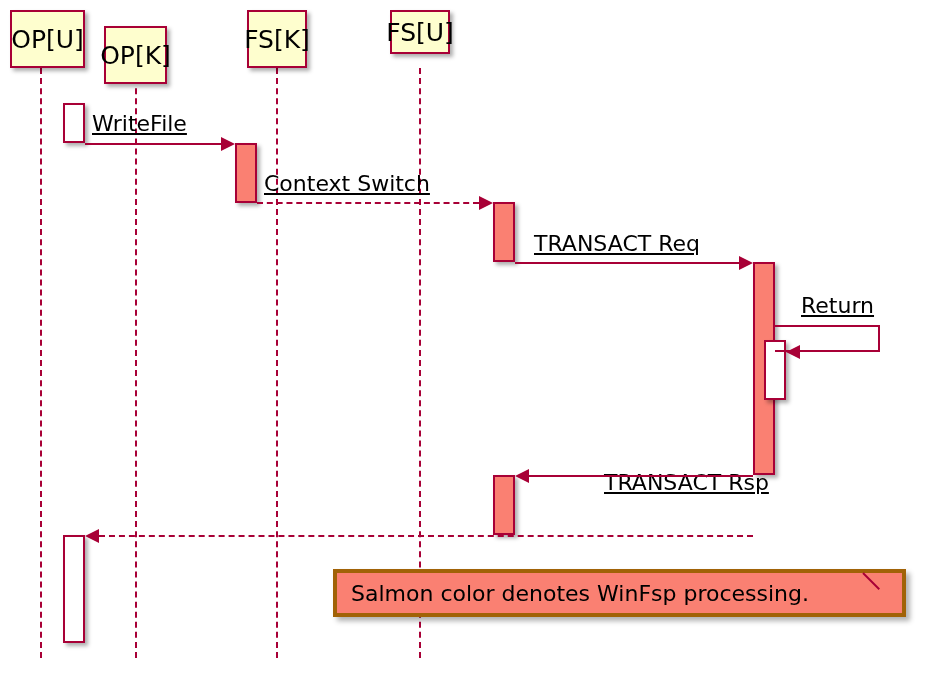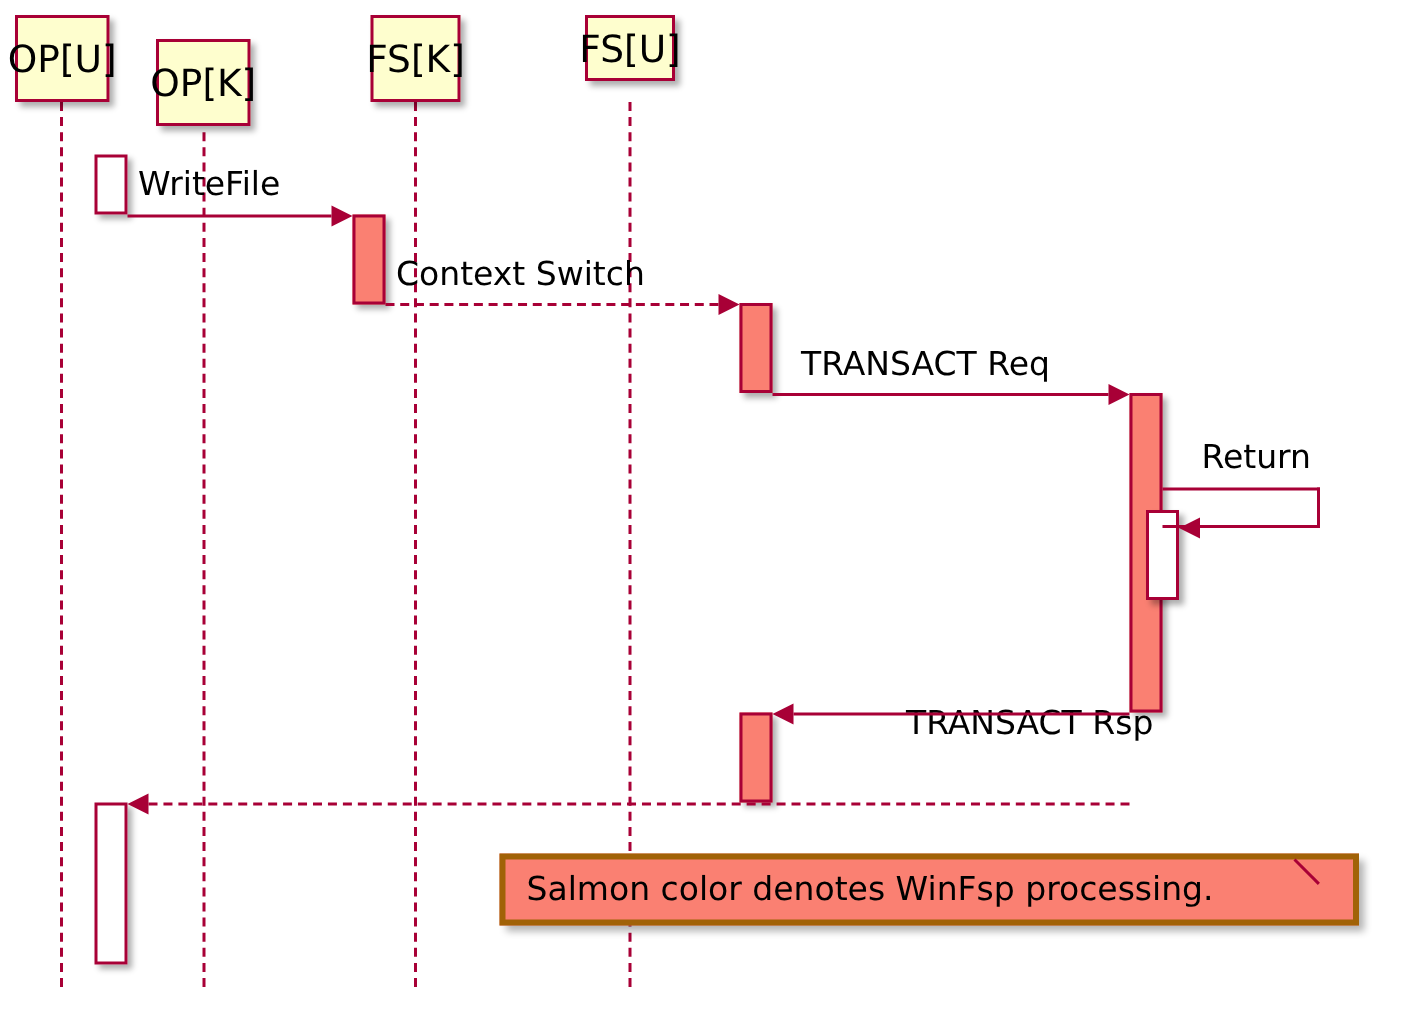--- a/index.html
+++ b/index.html
@@ -33,20 +33,21 @@
     border-top:7px solid transparent;border-bottom:7px solid transparent;
     border-left:14px solid #A80036;
   }
   .arrow-left{
     border-top:7px solid transparent;border-bottom:7px solid transparent;
     border-right:14px solid #A80036;
   }
   .msg-label{
     position:absolute;font-size:22px;color:#000000;white-space:nowrap;
     line-height:1;
+    text-decoration:underline;
   }
   .self-msg{
     position:absolute;border:2px solid #A80036;border-left:none;
     box-sizing:border-box;background:transparent;
   }
   .note{
     position:absolute;background:#FA8072;border:4px solid #a16207;
     box-shadow:4px 4px 5px rgba(0,0,0,0.3);box-sizing:border-box;
     font-size:22px;color:#000000;display:flex;align-items:center;
     padding-left:14px;
@@ -63,21 +64,21 @@
 </head>
 <body>
 
 <div id="canvas">
 
   <div class="lifeline" style="left:40px;top:68px;height:590px;"></div>
   <div class="lifeline" style="left:135px;top:68px;height:590px;"></div>
   <div class="lifeline" style="left:276px;top:68px;height:590px;"></div>
   <div class="lifeline" style="left:419px;top:68px;height:590px;"></div>
 
-  <div class="participant" style="left:10px;top:10px;width:63px;height:58px;">
+  <div class="participant" style="left:10px;top:10px;width:75px;height:58px;">
     <span>OP[U]</span>
   </div>
   <div class="participant" style="left:104px;top:10px;width:63px;height:58px;margin-top:16px;">
     <span>OP[K]</span>
   </div>
   <div class="participant" style="left:247px;top:10px;width:60px;height:58px;">
     <span>FS[K]</span>
   </div>
   <div class="participant" style="left:390px;top:10px;width:60px;height:44px;">
     <span>FS[U]</span>

